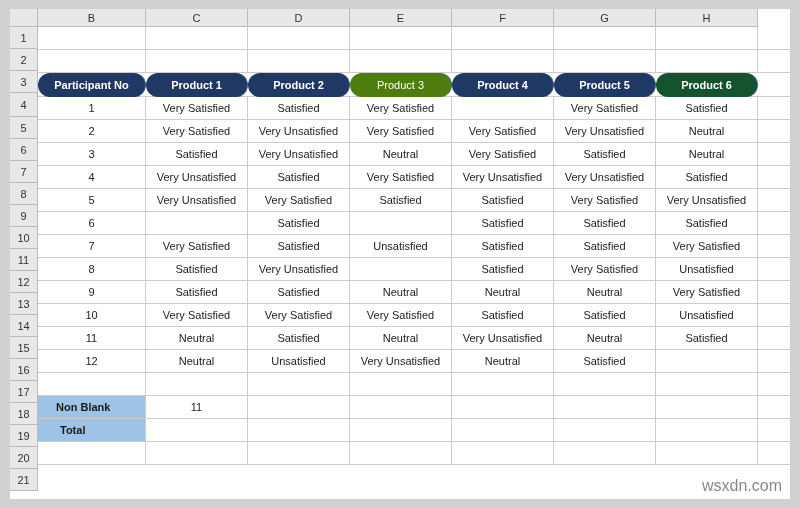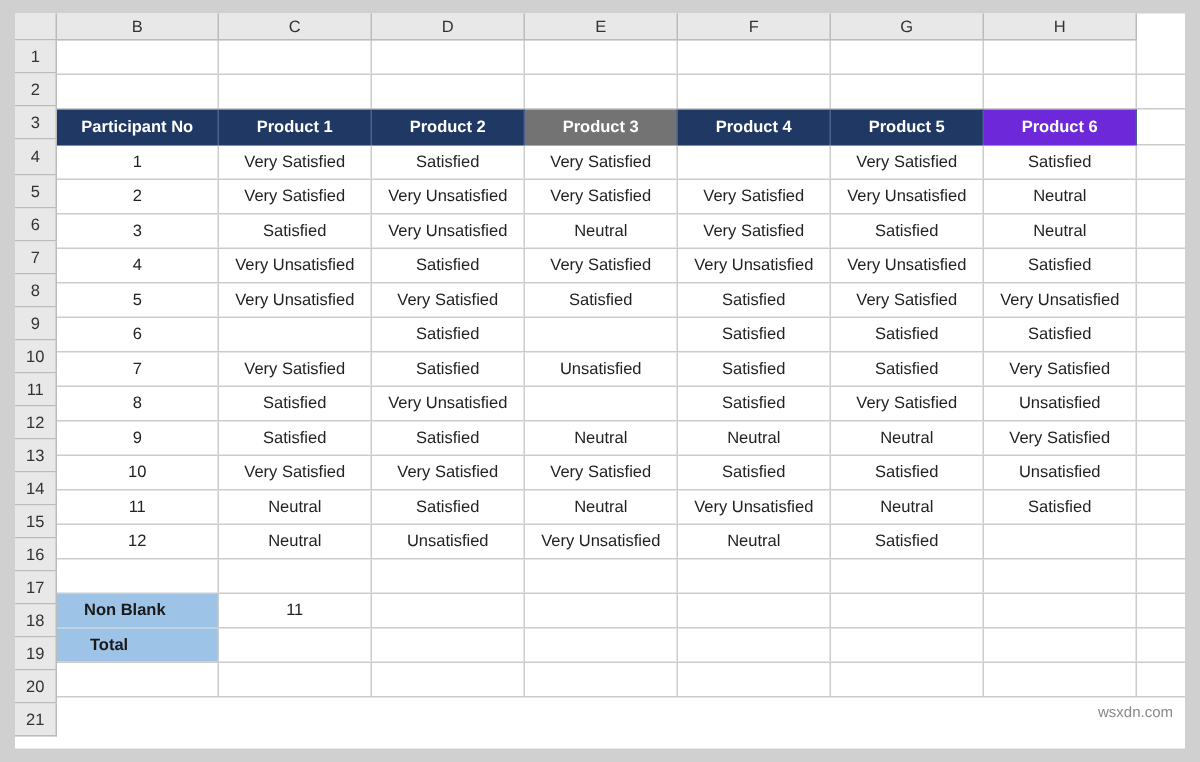--- a/index.html
+++ b/index.html
@@ -111,20 +111,21 @@
     
     .header-row .cell {
       background: #1f3864;
       color: white;
       font-weight: bold;
       font-size: 11px;
       justify-content: center;
       border-right: 1px solid #4a6090;
       height: 24px;
       min-height: 24px;
+      border-radius: 12px;
     }
     
     .empty-row .cell {
       height: 22px;
     }
     
     .summary-row .cell {
       height: 22px;
     }
     .summary-label {
@@ -199,24 +200,24 @@
           <div class="cell col-e"></div>
           <div class="cell col-f"></div>
           <div class="cell col-g"></div>
           <div class="cell col-h"></div>
         </div>
 
         <div class="data-row header-row" style="height:24px;min-height:24px;">
           <div class="cell col-b header-row" style="background:#1f3864;color:white;font-weight:bold;border-right:1px solid #4a6090;">Participant No</div>
           <div class="cell col-c header-row" style="background:#1f3864;color:white;font-weight:bold;border-right:1px solid #4a6090;">Product 1</div>
           <div class="cell col-d header-row" style="background:#1f3864;color:white;font-weight:bold;border-right:1px solid #4a6090;">Product 2</div>
-          <div class="cell col-e header-row" style="background:#737373;color:white;font-weight:bold;border-right:1px solid #4a6090;">Product 3</div>
+          <div class="cell col-e header-row" style="background:#4d7c0f;color:white;font-weight:normal;border-right:1px solid #4a6090;">Product 3</div>
           <div class="cell col-f header-row" style="background:#1f3864;color:white;font-weight:bold;border-right:1px solid #4a6090;">Product 4</div>
           <div class="cell col-g header-row" style="background:#1f3864;color:white;font-weight:bold;border-right:1px solid #4a6090;">Product 5</div>
-          <div class="cell col-h header-row" style="background:#6d28d9;color:white;font-weight:bold;border-right:1px solid #4a6090;">Product 6</div>
+          <div class="cell col-h header-row" style="background:#14532d;color:white;font-weight:bold;border-right:1px solid #4a6090;">Product 6</div>
         </div>
 
         <div class="data-row">
           <div class="cell col-b">1</div>
           <div class="cell col-c">Very Satisfied</div>
           <div class="cell col-d">Satisfied</div>
           <div class="cell col-e">Very Satisfied</div>
           <div class="cell col-f"></div>
           <div class="cell col-g">Very Satisfied</div>
           <div class="cell col-h">Satisfied</div>
@@ -358,14 +359,14 @@
           <div class="cell col-d"></div>
           <div class="cell col-e"></div>
           <div class="cell col-f"></div>
           <div class="cell col-g"></div>
           <div class="cell col-h"></div>
         </div>
       </div>
     </div>
   </div>
 
-  <div style="position:absolute;bottom:18px;right:8px;font-size:10px;color:#888;text-align:center;">wsxdn.com</div>
+  <div style="position:absolute;bottom:4px;right:8px;font-size:16px;color:#888;text-align:center;">wsxdn.com</div>
 </div>
 
 </body></html>

